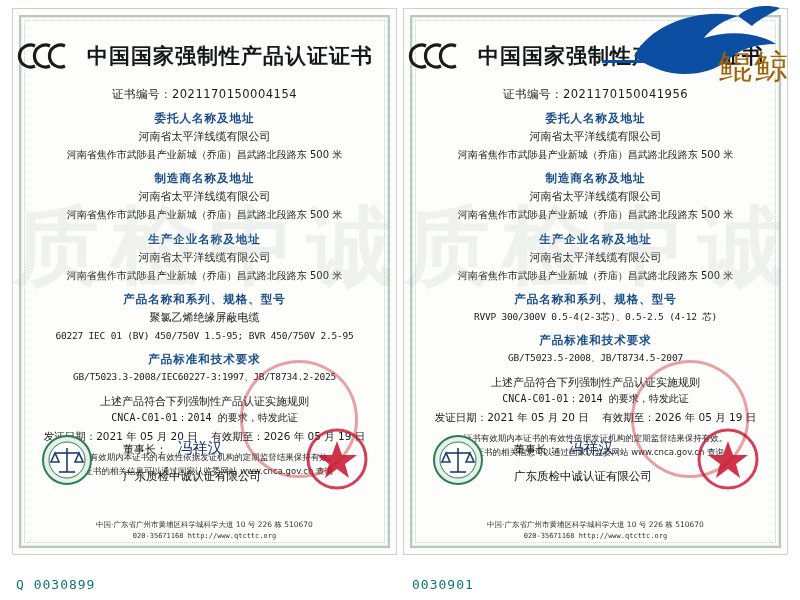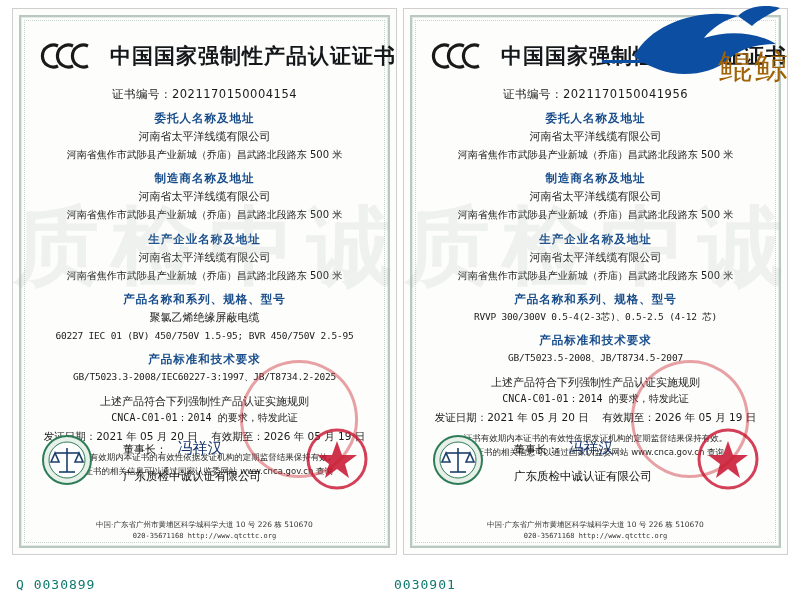--- a/index.html
+++ b/index.html
@@ -67,21 +67,21 @@
     white-space: nowrap;
     pointer-events: none;
   }
 
   
   .cert-header {
     position: relative;
     margin: 30px 0 0 0;
     display: flex;
     align-items: center;
-    justify-content: flex-end;
+    justify-content: flex-start;
     gap: 12px;
   }
   .ccc-logo {
     width: 62px;
     height: 34px;
     position: relative;
     flex: 0 0 auto;
   }
   .ccc-logo svg { display: block; }
   .cert-title {
@@ -223,21 +223,21 @@
 
   .serial {
     position: absolute;
     bottom: 8px;
     font-family: "DejaVu Sans Mono", "Liberation Mono", monospace;
     font-size: 13px;
     color: #0f766e;
     letter-spacing: 1px;
   }
   .serial.left-serial { left: 16px; }
-  .serial.right-serial { left: 394px; text-align: center; }
+  .serial.right-serial { left: 412px; text-align: center; }
 
   
   .brand-logo {
     position: absolute;
     right: 8px;
     top: 4px;
     width: 250px;
     height: 130px;
     pointer-events: none;
   }

